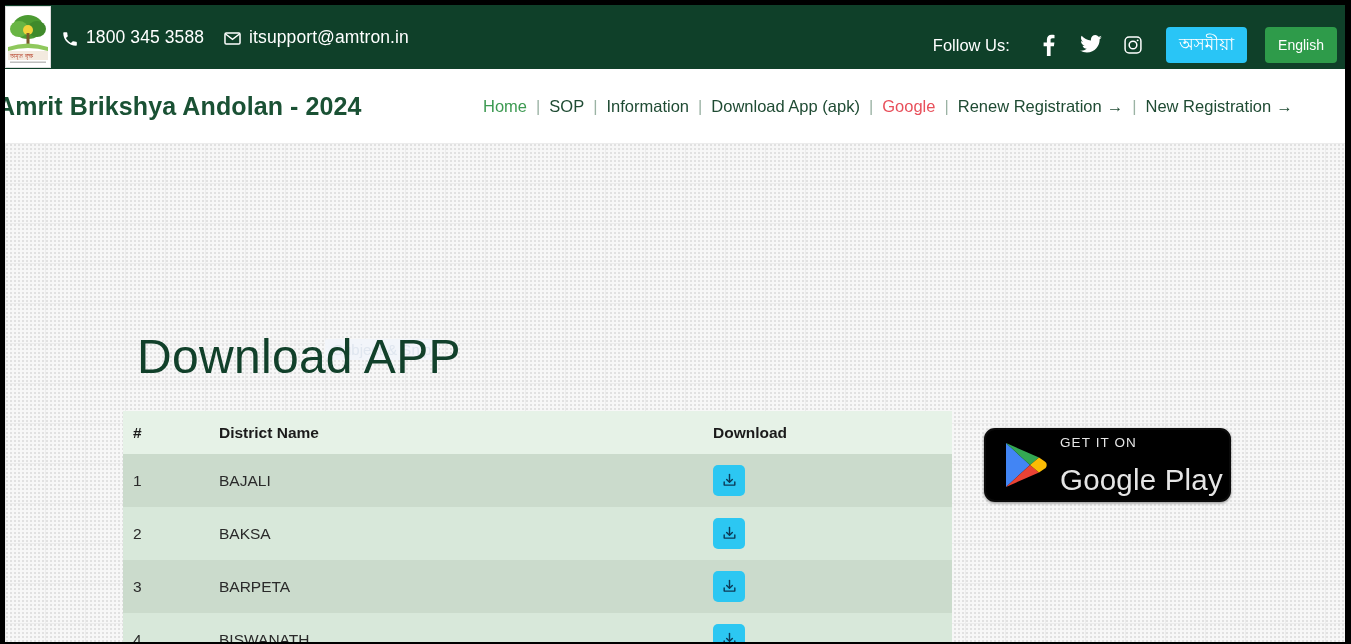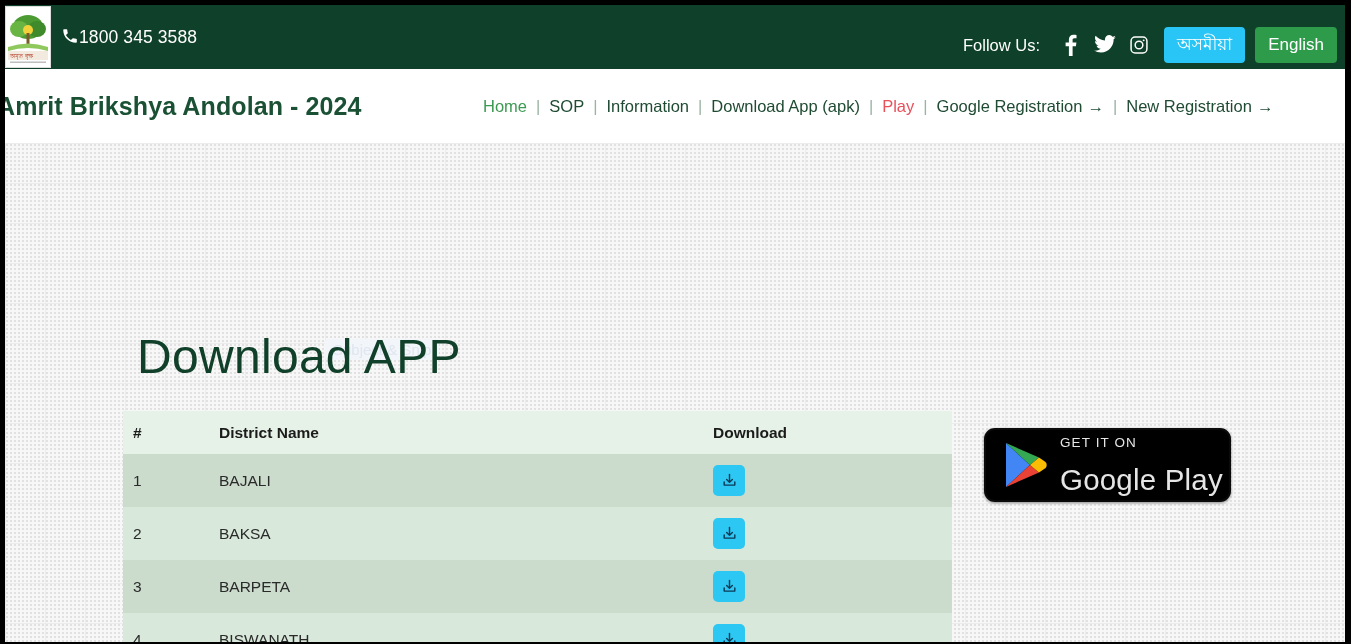--- a/index.html
+++ b/index.html
@@ -37,43 +37,43 @@
   #logo-box svg { display: block; }
 
   #contact-group {
     position: absolute;
     left: 56px; top: 0; height: 64px;
     display: flex; align-items: center;
     gap: 9px;
     color: #ffffff;
     font-size: 17.5px;
   }
-  .contact-item { display: flex; align-items: flex-start; }
+  .contact-item { display: flex; align-items: flex-end; gap: 7px; }
   .contact-item .ci-txt { letter-spacing: .1px; }
   .ic { display: inline-flex; align-items: center; justify-content: center; }
 
   #follow-group {
     position: absolute;
     right: 8px; top: 0; height: 80px;
-    display: flex; align-items: center; gap: 0px;
+    display: flex; align-items: center; gap: 8px;
   }
   #follow-label { color: #ffffff; font-size: 16.5px; margin-right: 14px; }
   .social {
     width: 34px; height: 30px;
     display: flex; align-items: center; justify-content: center;
     color: #ffffff;
     cursor: pointer;
   }
   .langbtn {
     height: 36px;
     display: flex; align-items: center; justify-content: center;
     padding: 0 13px;
     border-radius: 4px;
     color: #ffffff;
-    font-size: 17px;
+    font-size: 14px;
     cursor: pointer;
     white-space: nowrap;
   }
   #btn-assamese { background: #29c5f6; margin-left: 8px; font-size: 17px;}
   #btn-english  { background: #2e9b4a; margin-left: 10px; }
 
   
   #navbar {
     position: absolute;
     left: 0; top: 64px;
@@ -231,20 +231,29 @@
 
     <div id="contact-group">
       <div class="contact-item">
         <span class="ic">
           <svg width="18" height="18" viewBox="0 0 24 24" fill="#ffffff">
             <path d="M6.6 10.8c1.4 2.8 3.8 5.1 6.6 6.6l2.2-2.2c.3-.3.7-.4 1-.2 1.2.4 2.4.6 3.7.6.6 0 1 .4 1 1V20c0 .6-.4 1-1 1C10.6 21 3 13.4 3 4c0-.6.4-1 1-1h3.4c.6 0 1 .4 1 1 0 1.3.2 2.5.6 3.7.1.3 0 .7-.2 1l-2.2 2.1z"></path>
           </svg>
         </span>
         <span class="ci-txt">1800 345 3588</span>
       </div>
+      <div class="contact-item" style="margin-left:10px">
+        <span class="ic">
+          <svg width="19" height="19" viewBox="0 0 24 24" fill="none" stroke="#ffffff" stroke-width="1.9">
+            <rect x="2.5" y="5" width="19" height="14" rx="1.6"></rect>
+            <path d="M3.2 6.3 L12 13 L20.8 6.3"></path>
+          </svg>
+        </span>
+        <span class="ci-txt">itsupport@amtron.in</span>
+      </div>
     </div>
 
     <div id="follow-group">
       <span id="follow-label">Follow Us:</span>
 
       <span class="social">
         <svg width="12" height="22" viewBox="0 0 12 22" fill="#ffffff">
           <path d="M7.6 22v-9.7h3.3l.5-3.8H7.6V6.1c0-1.1.3-1.8 1.9-1.8h2V.9C11.1.8 9.9.7 8.6.7 5.8.7 3.9 2.4 3.9 5.6v2.9H.6v3.8h3.3V22h3.7z"></path>
         </svg>
       </span>
@@ -273,23 +282,23 @@
 
     <div id="navlinks">
       <span class="navlink home">Home</span>
       <span class="navsep">|</span>
       <span class="navlink">SOP</span>
       <span class="navsep">|</span>
       <span class="navlink">Information</span>
       <span class="navsep">|</span>
       <span class="navlink">Download App (apk)</span>
       <span class="navsep">|</span>
-      <span class="navlink login">Play</span>
-      <span class="navsep">|</span>
-      <span class="navlink"><span>Google Registration</span><span class="arrow">→</span></span>
+      <span class="navlink login">Google</span>
+      <span class="navsep">|</span>
+      <span class="navlink"><span>Renew Registration</span><span class="arrow">→</span></span>
       <span class="navsep">|</span>
       <span class="navlink"><span>New Registration</span><span class="arrow">→</span></span>
     </div>
   </div>
 
   <div id="page">
 
     <div id="ghost">Subject &amp; Snip</div>
 
     <h1 id="heading">Download APP</h1>

